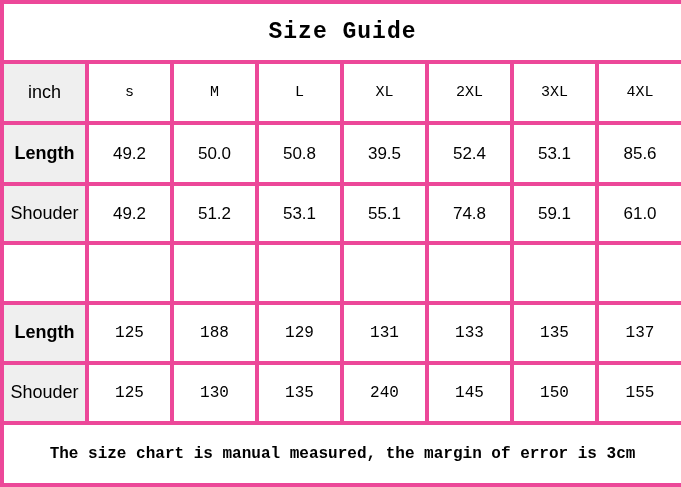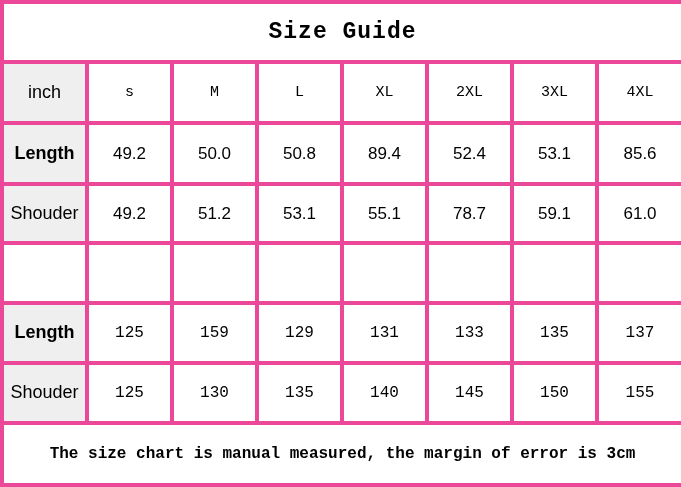--- a/index.html
+++ b/index.html
@@ -86,66 +86,66 @@
       <td class="size-cell">2XL</td>
       <td class="size-cell">3XL</td>
       <td class="size-cell">4XL</td>
     </tr>
 
     <tr style="height:54px">
       <td class="label-cell label-bold">Length</td>
       <td class="val-sans">49.2</td>
       <td class="val-sans">50.0</td>
       <td class="val-sans">50.8</td>
-      <td class="val-sans">89.4</td>
+      <td class="val-sans">39.5</td>
       <td class="val-sans">52.4</td>
       <td class="val-sans">53.1</td>
       <td class="val-sans">85.6</td>
     </tr>
 
     <tr style="height:53px">
       <td class="label-cell">Shouder</td>
       <td class="val-sans">49.2</td>
       <td class="val-sans">51.2</td>
       <td class="val-sans">53.1</td>
       <td class="val-sans">55.1</td>
-      <td class="val-sans">78.7</td>
+      <td class="val-sans">74.8</td>
       <td class="val-sans">59.1</td>
       <td class="val-sans">61.0</td>
     </tr>
 
     <tr style="height:53px">
       <td class="empty-cell"></td>
       <td class="empty-cell"></td>
       <td class="empty-cell"></td>
       <td class="empty-cell"></td>
       <td class="empty-cell"></td>
       <td class="empty-cell"></td>
       <td class="empty-cell"></td>
       <td class="empty-cell"></td>
     </tr>
 
 
     <tr style="height:53px">
       <td class="label-cell label-bold">Length</td>
       <td class="val-mono">125</td>
-      <td class="val-mono">159</td>
+      <td class="val-mono">188</td>
       <td class="val-mono">129</td>
       <td class="val-mono">131</td>
       <td class="val-mono">133</td>
       <td class="val-mono">135</td>
       <td class="val-mono">137</td>
     </tr>
 
     <tr style="height:54px">
       <td class="label-cell">Shouder</td>
       <td class="val-mono">125</td>
       <td class="val-mono">130</td>
       <td class="val-mono">135</td>
-      <td class="val-mono">140</td>
+      <td class="val-mono">240</td>
       <td class="val-mono">145</td>
       <td class="val-mono">150</td>
       <td class="val-mono">155</td>
     </tr>
 
     <tr style="height:55px">
       <td class="footer-cell" colspan="8">The size chart is manual measured, the margin of error is 3cm</td>
     </tr>
   </tbody>
     </table>

